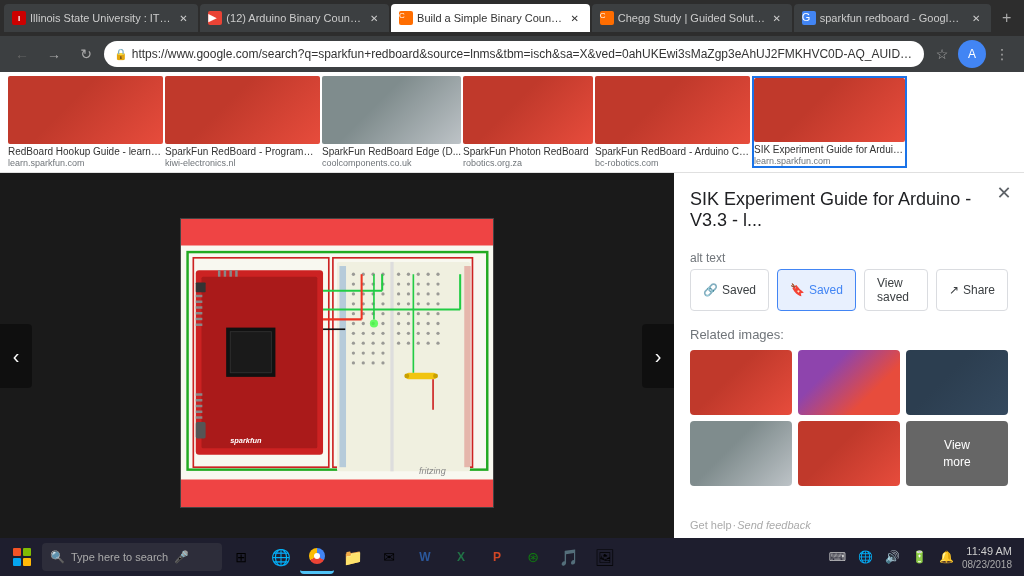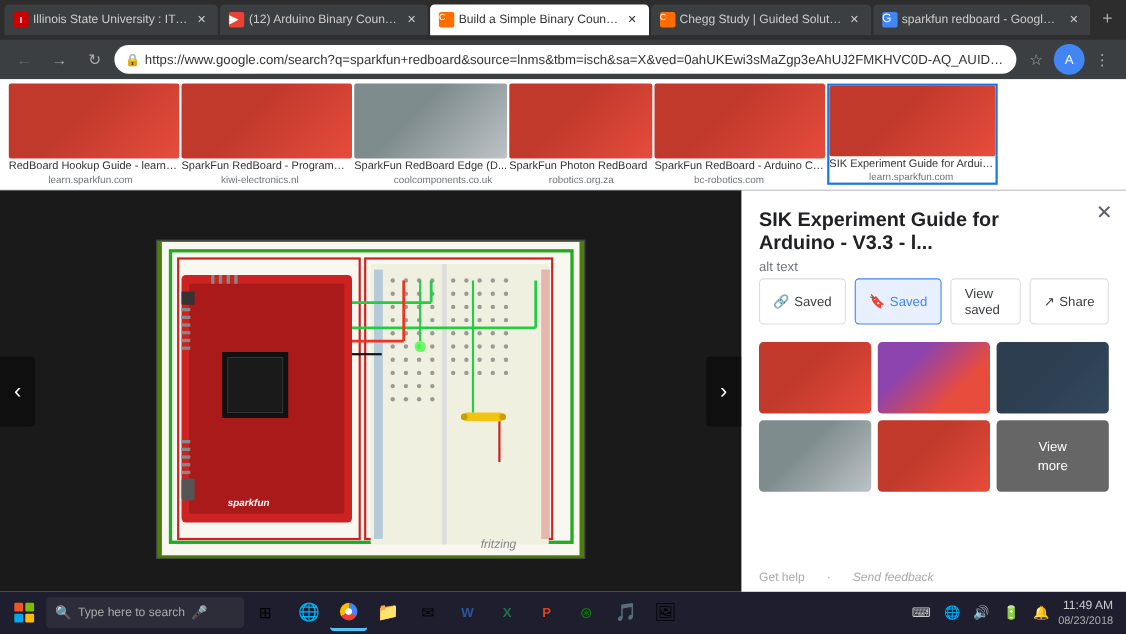--- a/index.html
+++ b/index.html
@@ -144,21 +144,20 @@
       white-space: nowrap;
       overflow: hidden;
       text-overflow: ellipsis;
     }
     .img-source {
       font-size: 9px;
       color: #70757a;
       white-space: nowrap;
       overflow: hidden;
       text-overflow: ellipsis;
-      margin-left: 36px;
     }
 
     
     .main-panel {
       display: flex;
       height: calc(576px - 72px - 38px - 100px);
       background: #1a1a1a;
       position: relative;
     }
 
@@ -166,23 +165,23 @@
     .image-preview-wrapper {
       flex: 1;
       display: flex;
       align-items: center;
       justify-content: center;
       position: relative;
       padding: 20px;
     }
 
     .image-preview-box {
-      background: #4d7c0f;
+      background: #ef4444;
       border: 1px solid #444;
-      width: 390px;
+      width: 314px;
       height: 290px;
       position: relative;
       overflow: hidden;
       display: flex;
       align-items: center;
       justify-content: center;
       margin-top: 13px;
     }
     .learn-more-link {
       color: #1a73e8;
@@ -204,22 +203,22 @@
       width: 24px; height: 24px;
       display: flex; align-items: center; justify-content: center;
       cursor: pointer;
       color: #5f6368;
       font-size: 18px;
       border-radius: 50%;
     }
     .side-title {
       font-size: 18px;
       color: #202124;
-      font-weight: bold;
-      margin-bottom: 4px;
+      font-weight: normal;
+      margin-bottom: 20px;
       padding-right: 30px;
     }
     .side-source {
       font-size: 12px;
       color: #70757a;
       margin-bottom: 2px;
     }
     .side-alt {
       font-size: 12px;
       color: #70757a;
@@ -658,32 +657,33 @@
             <span>Saved</span>
           </div>
           <div class="side-btn">
             <span>View saved</span>
           </div>
           <div class="side-btn">
             <span class="btn-icon">↗</span>
             <span>Share</span>
           </div>
         </div>
+        <div class="related-label">Related images:</div>
         <div class="related-grid">
           <div class="related-thumb thumb-red"></div>
           <div class="related-thumb thumb-mixed"></div>
           <div class="related-thumb thumb-dark"></div>
           <div class="related-thumb thumb-gray"></div>
           <div class="related-thumb thumb-red"></div>
           <div class="related-thumb view-more-thumb">
             <span style="font-size:12px; font-weight:500; color:#fff; text-align:center; line-height:1.4;">View<br>more</span>
           </div>
         </div>
 
-        <div style="position:absolute; bottom:8px; left:16px; font-size:11px; color:#aaa; display:flex; gap:20px;">
+        <div style="position:absolute; bottom:8px; left:16px; font-size:11px; color:#aaa; display:flex; gap:1px;">
           <a href="#" style="color:#aaa; text-decoration:none;">Get help</a>
           <span>·</span>
           <a href="#" style="color:#aaa; text-decoration:none;font-style:italic;">Send feedback</a>
         </div>
       </div>
 
     </div>
   </div>
 </div>
 

